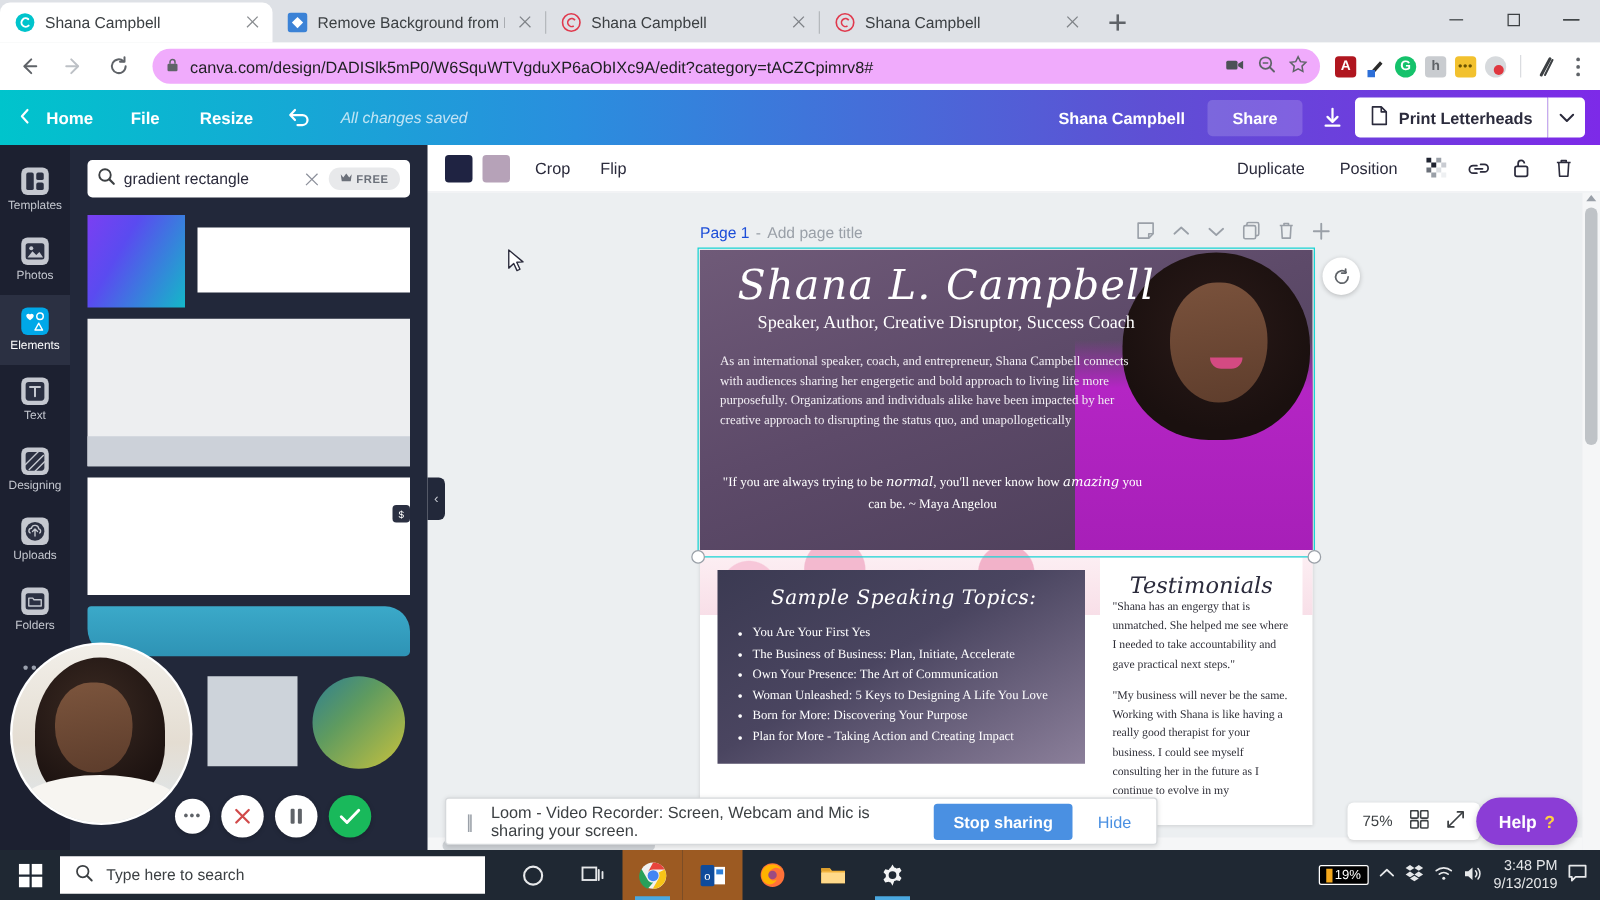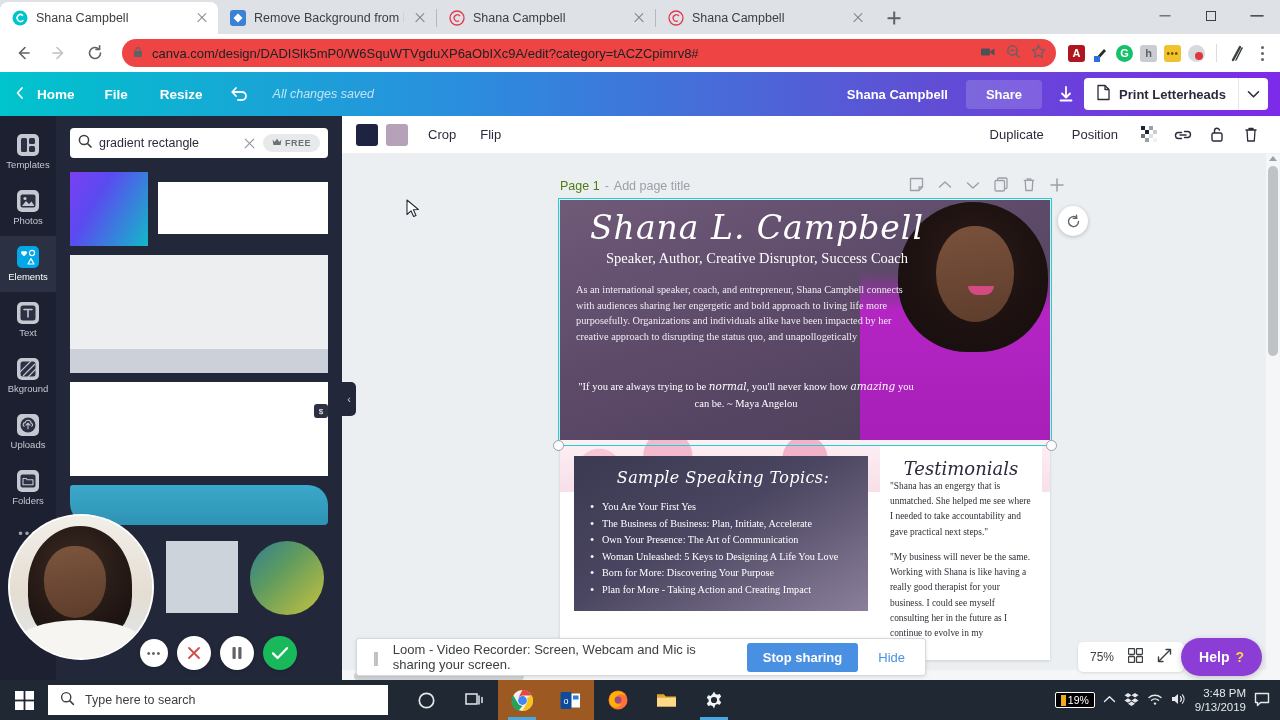--- a/index.html
+++ b/index.html
@@ -55,21 +55,21 @@
   .wb-cl1 { transform: translate(-50%,-50%) rotate(45deg); }
   .wb-cl2 { transform: translate(-50%,-50%) rotate(-45deg); }
 
   .browser-toolbar {
     position: absolute; top: 34px; left: 0; width: 1280px; height: 38px;
     background: #ffffff; display: flex; align-items: center; padding: 0 8px;
   }
   .navbtn { width: 30px; height: 30px; position: relative; margin-right: 6px; color:#5f6368; }
   .navbtn svg { position:absolute; left:50%; top:50%; transform:translate(-50%,-50%); }
   .omnibox {
-    flex: 1; height: 28px; background: #ef4444; border-radius: 14px;
+    flex: 1; height: 28px; background: #f0abfc; border-radius: 14px;
     display: flex; align-items: center; padding: 8px 10px; margin: 0 6px;
     font-size: 13px; color: #202124; gap: 8px; min-width: 0;
   }
   .omnibox .url { overflow:hidden; white-space:nowrap; flex:1; }
   .omni-icons { display:flex; align-items:center; gap:10px; margin-left:6px; }
   .ext-icons { display:flex; align-items:center; gap:7px; padding-left:6px; }
   .ext { width:17px; height:17px; border-radius:3px; position:relative; }
   .vsep { width:1px; height:18px; background:#dadce0; margin:0 4px; }
   .kebab { width:20px; height:20px; position:relative; }
   .kebab span { position:absolute; left:9px; width:3px; height:3px; border-radius:50%; background:#5f6368; }
@@ -173,21 +173,21 @@
 
   
   .canvas-area {
     position:absolute; top:154px; left:342px; right:0; bottom:38px; background:#eceff1;
     overflow:hidden;
   }
   .pagehdr {
     position:absolute; left:218px; top:22px; width:504px; height:20px;
     display:flex; align-items:center; font-size:12.5px; color:#8a9099;
   }
-  .pagehdr .pg { color:#4d7c0f; }
+  .pagehdr .pg { color:#1d4ed8; }
   .pagehdr .addtitle { color:#9aa0a8; }
   .pg-icons { margin-left:auto; display:flex; align-items:center; gap:14px; color:#9aa0a8; }
 
   .design {
     position:absolute; left:218px; top:46px; width:490px; height:460px;
     background:#fff; box-shadow: 0 1px 3px rgba(0,0,0,.13);
   }
   .hero {
     position:relative; width:490px; height:240px; overflow:hidden;
     background: linear-gradient(160deg,#6f5a78 0%, #5d4a69 45%, #4a3d57 100%);
@@ -585,21 +585,21 @@
       </span>
       <span>Text</span>
     </div>
     <div class="rail-item">
       <span class="rail-ico">
         <svg width="16" height="16" viewBox="0 0 16 16">
             <rect x="0.5" y="0.5" width="15" height="15" rx="2.5" fill="#2b3042"></rect>
             <path d="M0 11 11 0M3 15 15 3M8 16 16 8" stroke="#c5c8d0" stroke-width="1.1"></path>
           </svg>
       </span>
-      <span>Bkground</span>
+      <span>Designing</span>
     </div>
     <div class="rail-item">
       <span class="rail-ico">
         <svg width="16" height="16" viewBox="0 0 16 16">
             <circle cx="8" cy="8" r="7.5" fill="#2b3042"></circle>
             <path d="M4.5 9.5a2 2 0 0 1 .6-3.9A3 3 0 0 1 11 6a1.9 1.9 0 0 1 .4 3.6" stroke="#c5c8d0" stroke-width="1.1" fill="none"></path>
             <path d="M8 11.8V6.4M6 8.2 8 6.2l2 2" stroke="#c5c8d0" stroke-width="1.1" fill="none" stroke-linecap="round" stroke-linejoin="round"></path>
           </svg>
       </span>
       <span>Uploads</span>

